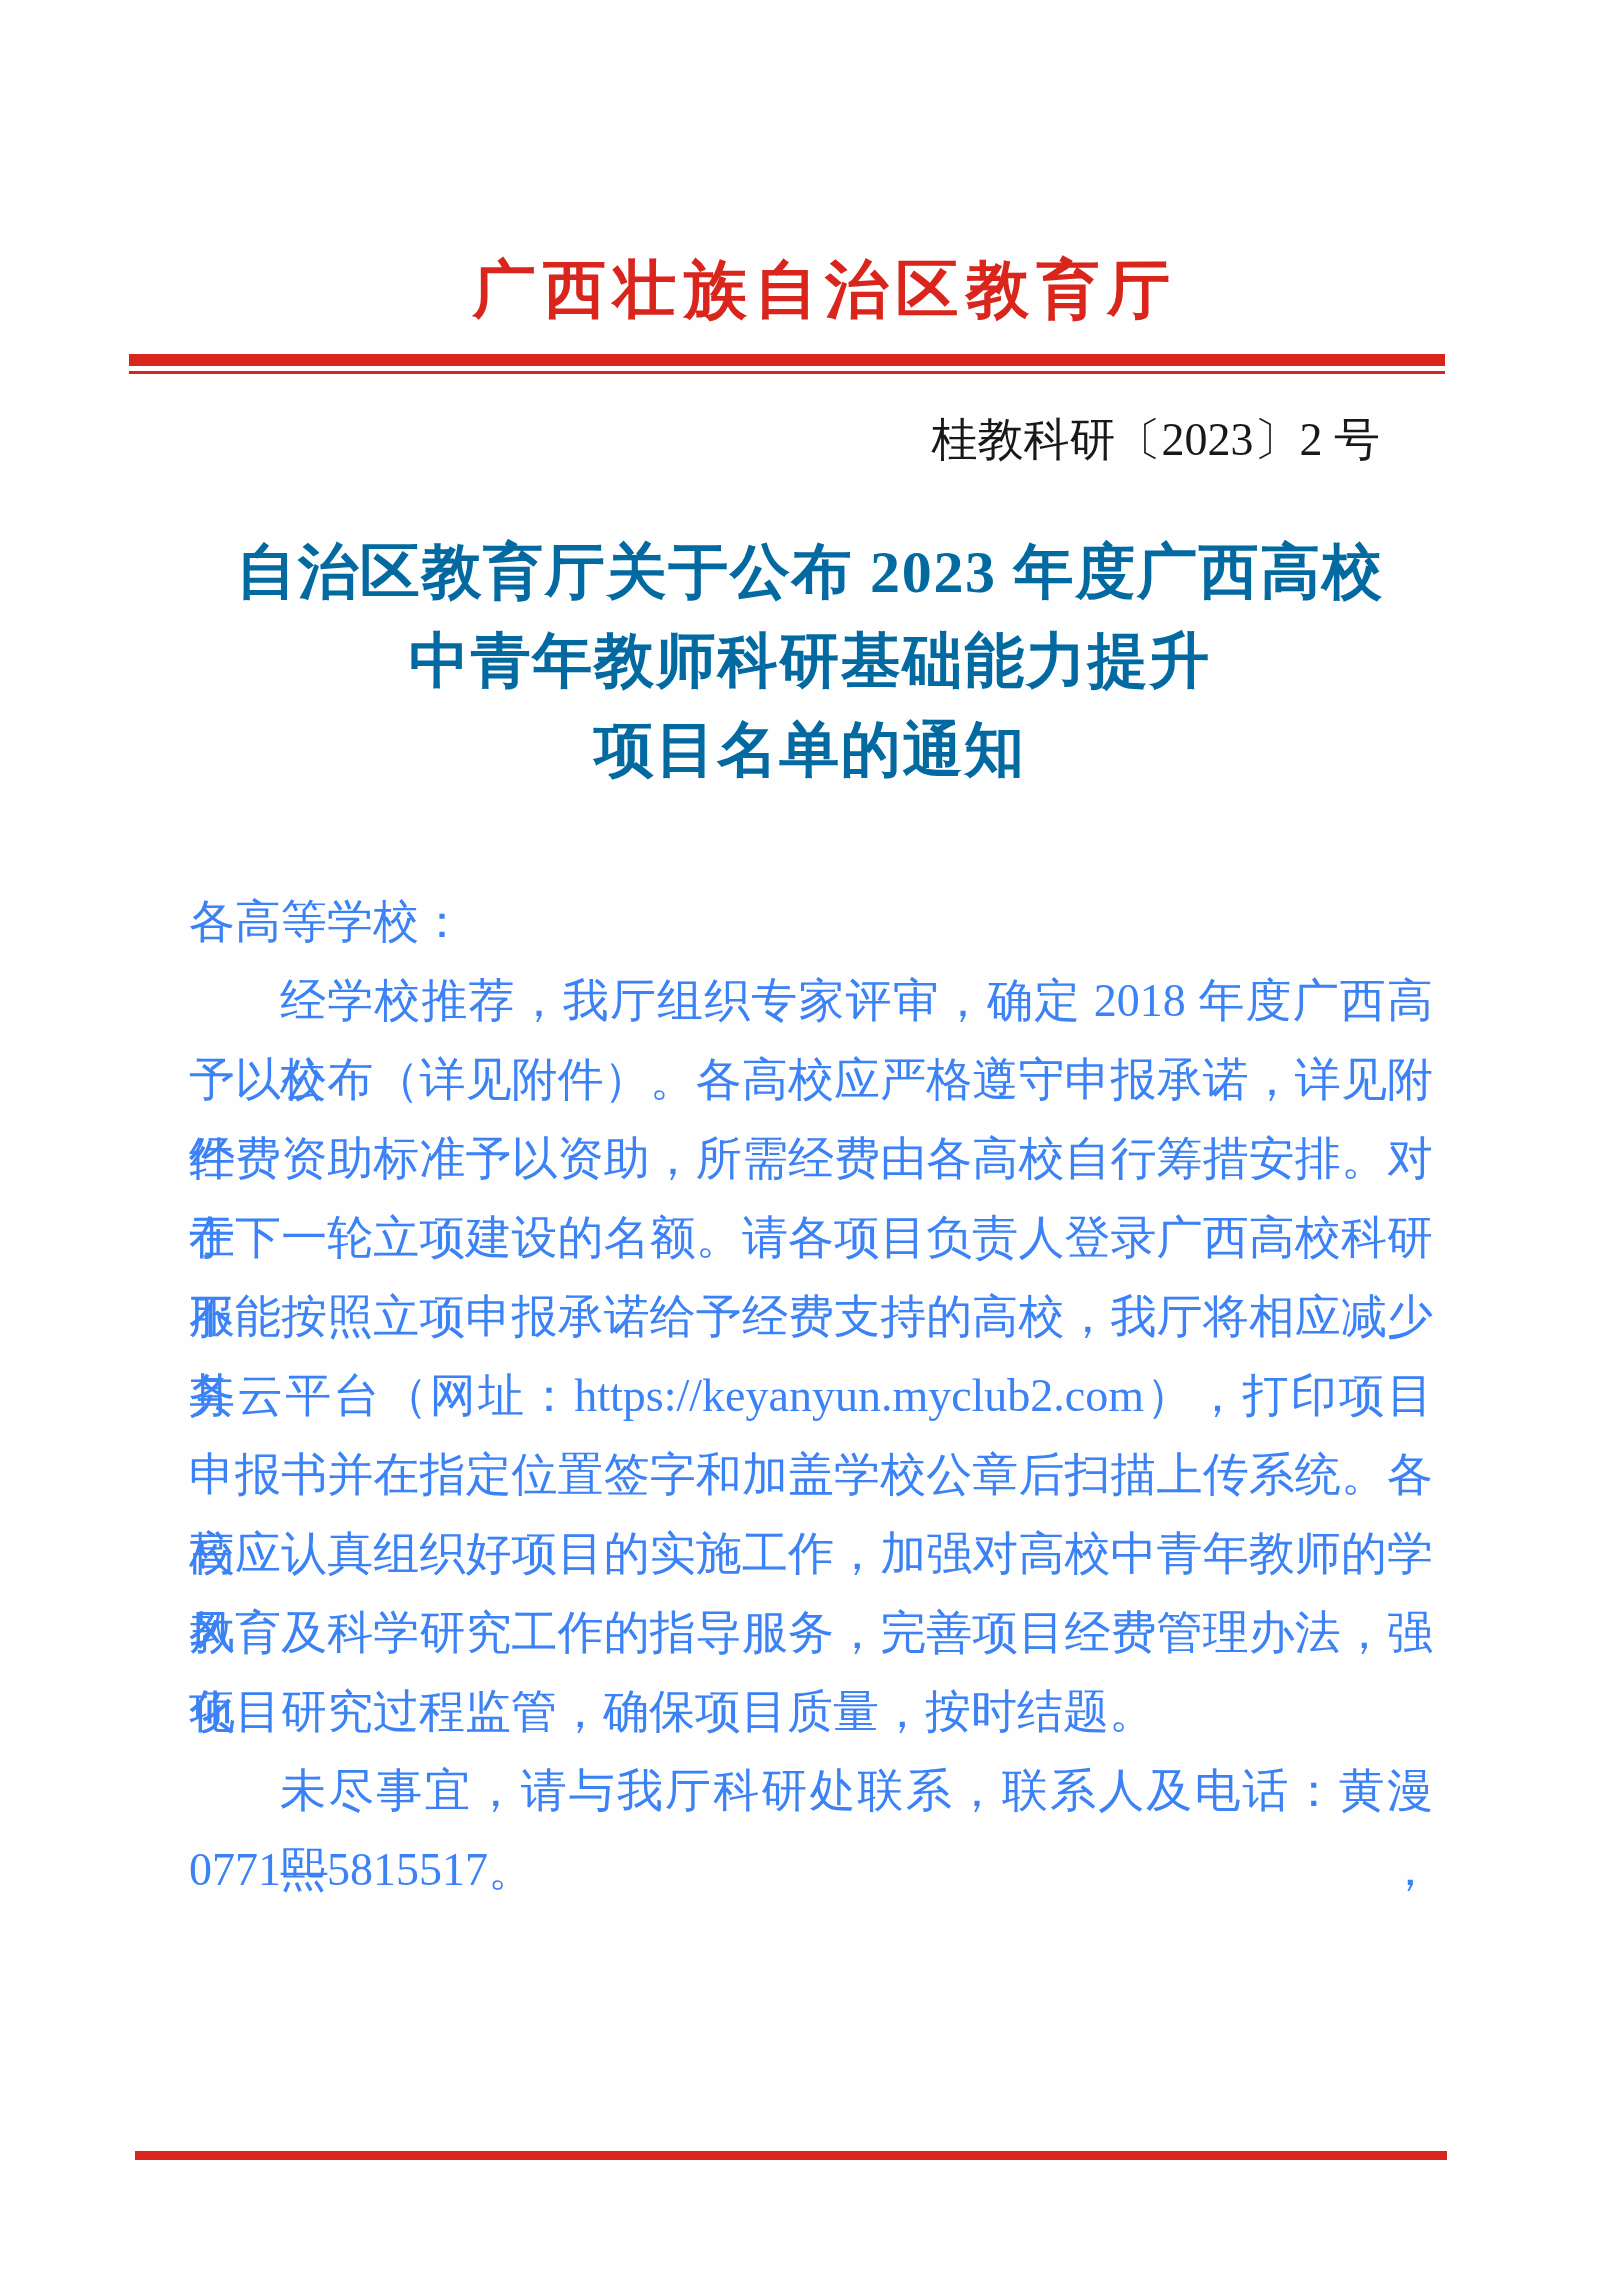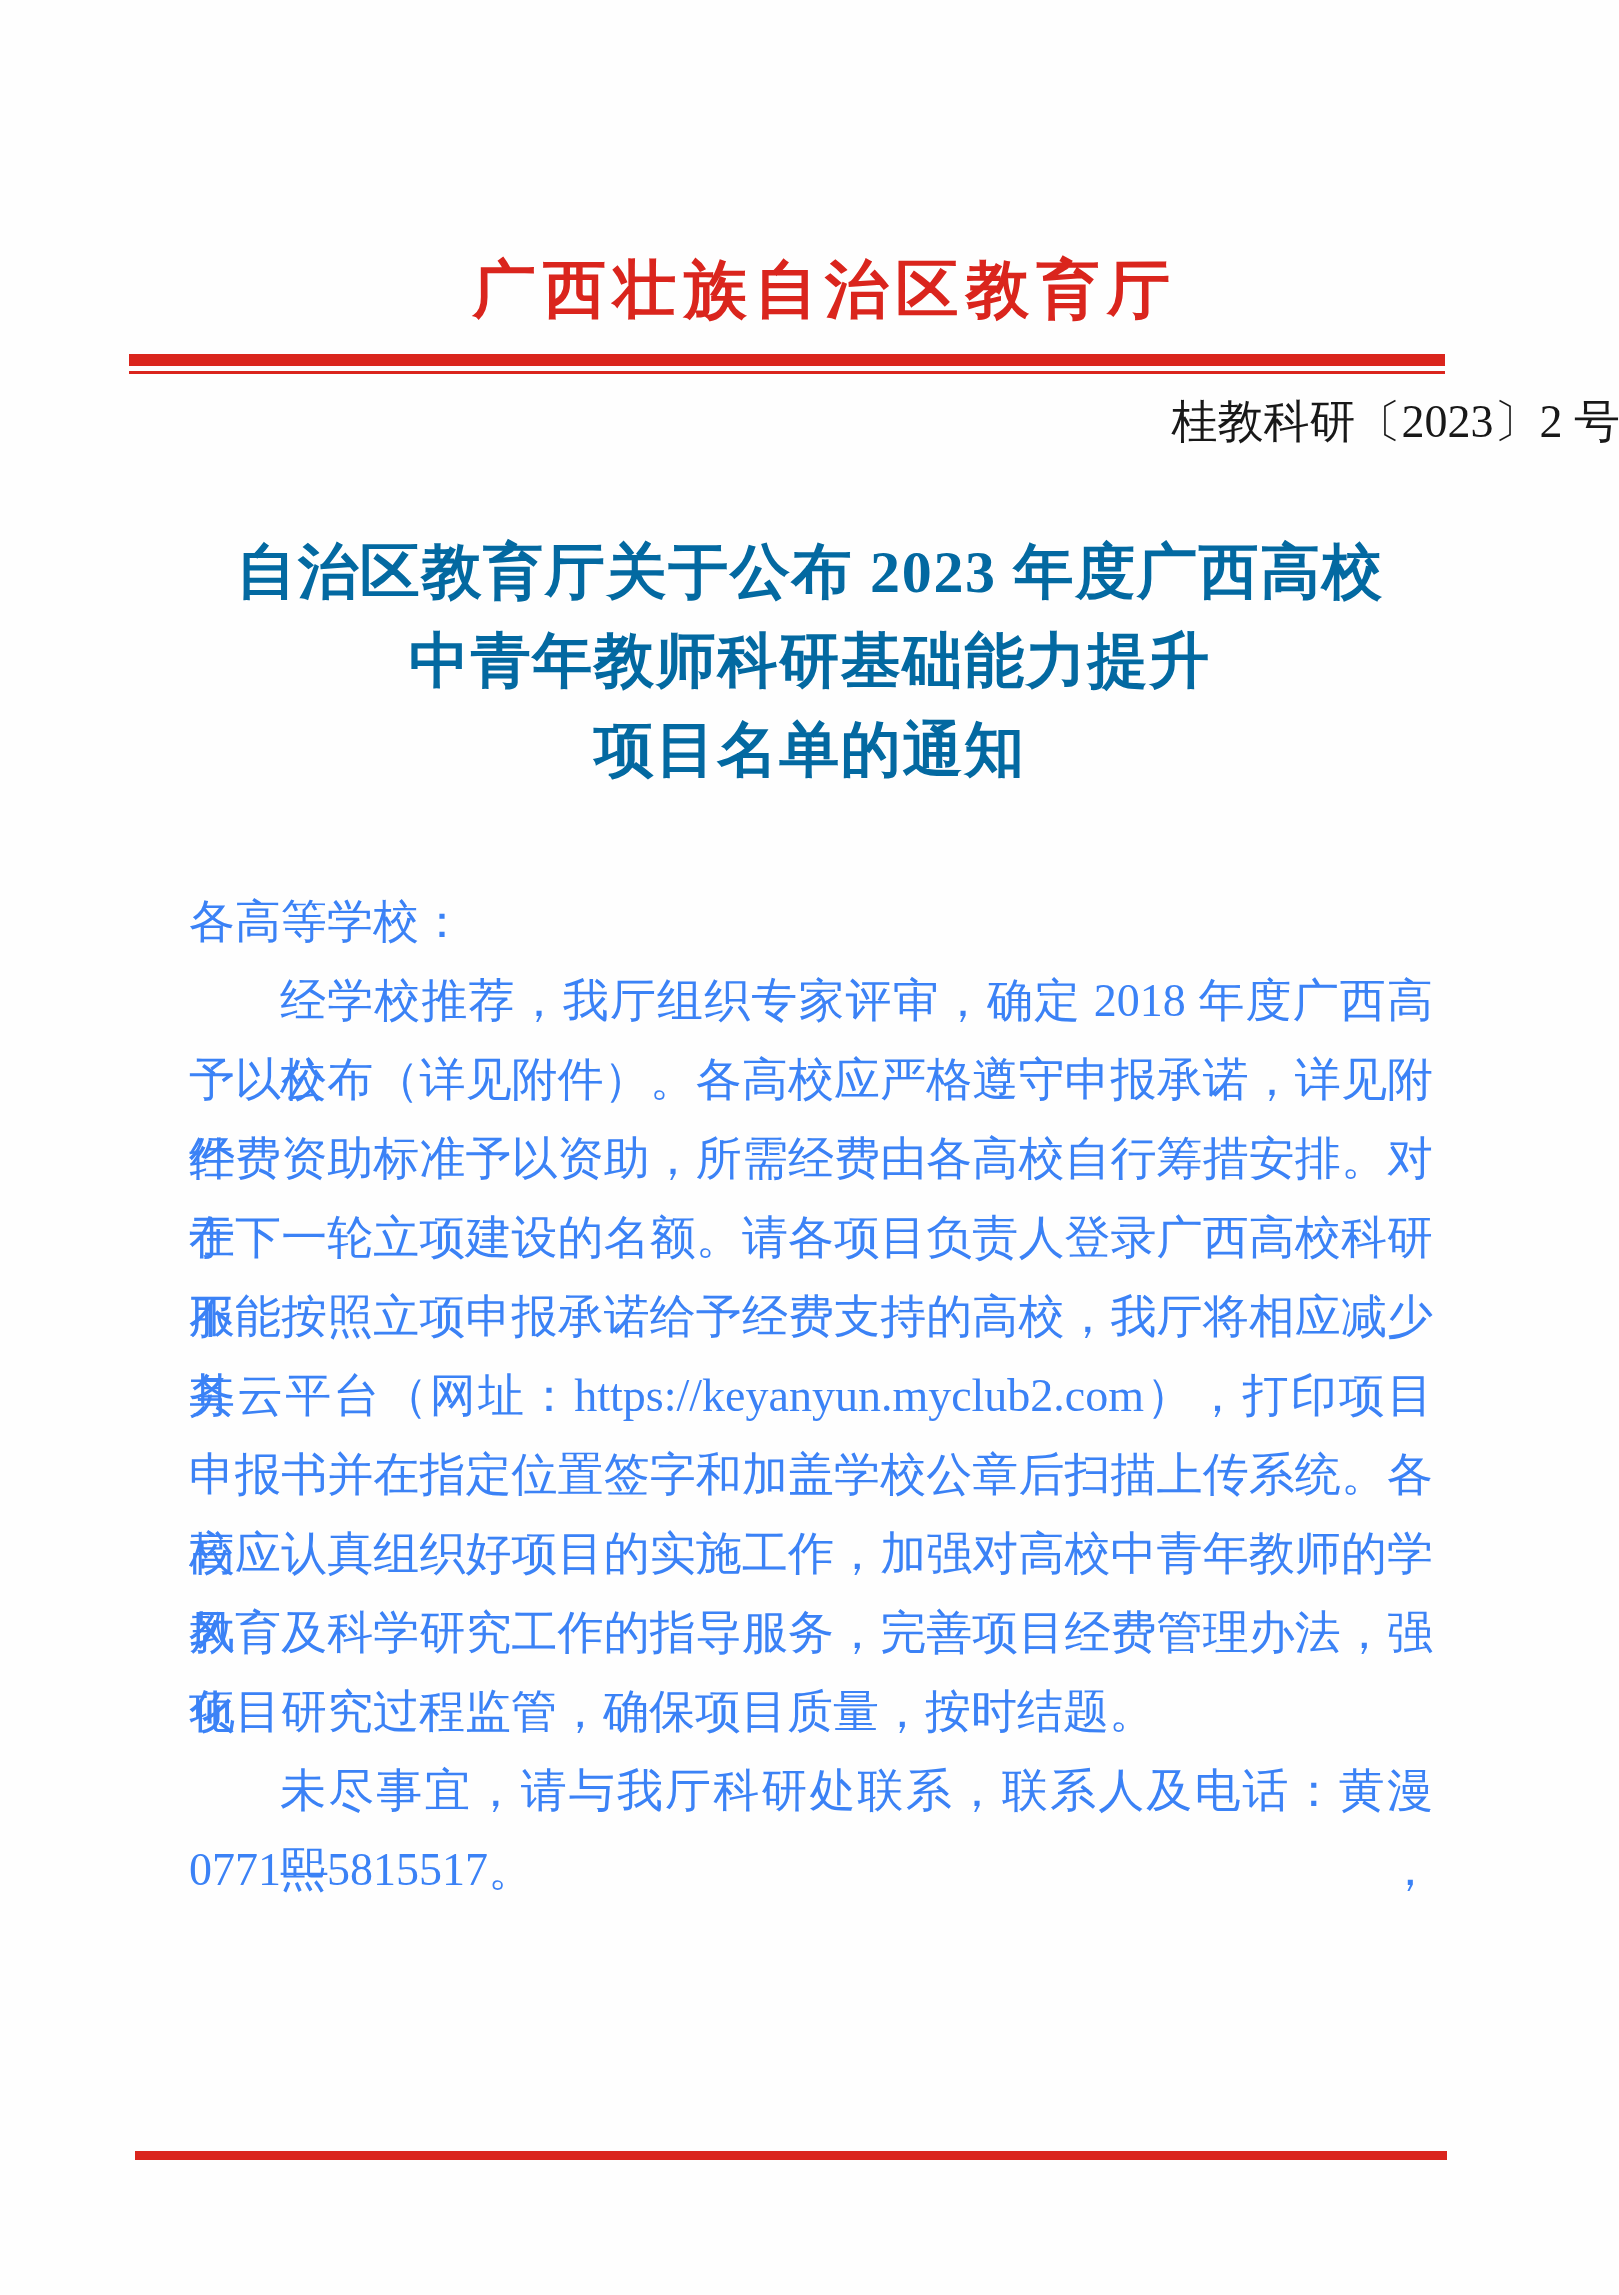--- a/index.html
+++ b/index.html
@@ -44,24 +44,25 @@
     position: absolute;
     top: 371px;
     left: 129px;
     width: 1316px;
     height: 3.3px;
   }
 
   
   .doc-number {
     position: absolute;
-    top: 391px;
+    top: 409px;
     left: 0;
     width: 100%;
     box-sizing: border-box;
+    padding-right: 240px;
     text-align: right;
     font-size: 46px;
     line-height: 61px;
     white-space: nowrap;
   }
 
   
   .notice-title {
     position: absolute;
     top: 528px;

